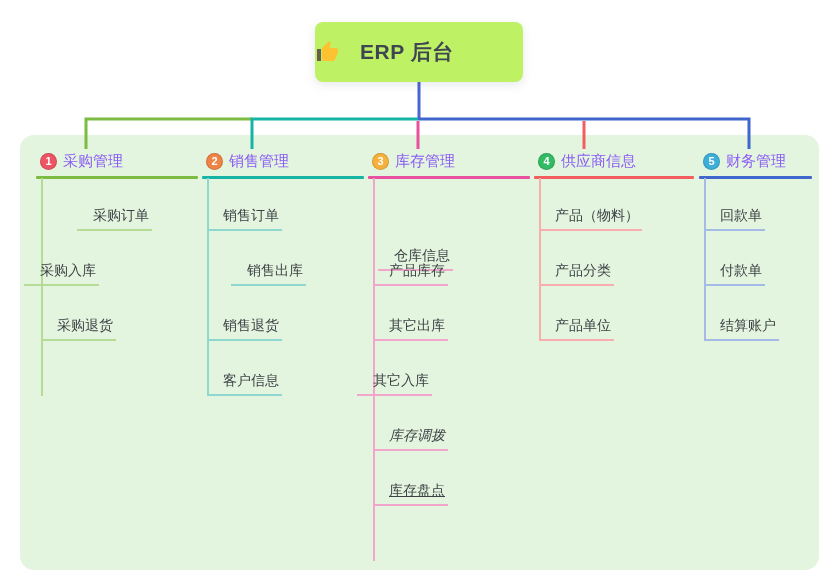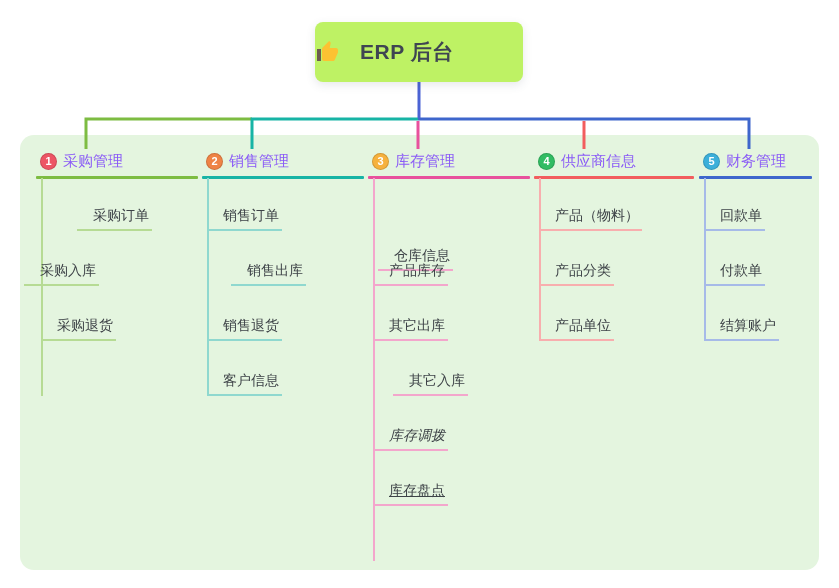--- a/index.html
+++ b/index.html
@@ -62,21 +62,21 @@
     <div class="child-node" style="left: 207px; top: 370px; border-bottom: 2px solid rgb(143, 216, 207);">客户信息</div>
     <div class="branch-label" style="left: 372px; top: 149px;">
       <span class="badge" style="background: rgb(246, 177, 61);">3</span>
       <span class="branch-text">库存管理</span>
     </div>
     <div class="branch-underline" style="left: 368px; top: 176px; width: 162px; background: rgb(232, 81, 157);"></div>
     <div class="child-vline" style="left: 373px; top: 178px; height: 383px; background: rgb(243, 166, 204);"></div>
     <div class="child-node" style="left: 378px; top: 205px; border-bottom: 2px solid rgb(243, 166, 204); margin-top: 40px;">仓库信息</div>
     <div class="child-node" style="left: 373px; top: 260px; border-bottom: 2px solid rgb(243, 166, 204);">产品库存</div>
     <div class="child-node" style="left: 373px; top: 315px; border-bottom: 2px solid rgb(243, 166, 204);">其它出库</div>
-    <div class="child-node" style="left: 393px; top: 370px; border-bottom: 2px solid rgb(243, 166, 204);">其它入库</div>
+    <div class="child-node" style="left: 357px; top: 370px; border-bottom: 2px solid rgb(243, 166, 204);">其它入库</div>
     <div class="child-node" style="left: 373px; top: 425px; border-bottom: 2px solid rgb(243, 166, 204); font-style: italic;">库存调拨</div>
     <div class="child-node" style="left: 373px; top: 480px; border-bottom: 2px solid rgb(243, 166, 204); text-decoration: underline;">库存盘点</div>
     <div class="branch-label" style="left: 538px; top: 149px;">
       <span class="badge" style="background: rgb(49, 188, 99);">4</span>
       <span class="branch-text">供应商信息</span>
     </div>
     <div class="branch-underline" style="left: 534px; top: 176px; width: 160px; background: rgb(242, 93, 94);"></div>
     <div class="child-vline" style="left: 539px; top: 178px; height: 163px; background: rgb(248, 174, 174);"></div>
     <div class="child-node" style="left: 539px; top: 205px; border-bottom: 2px solid rgb(248, 174, 174);">产品（物料）</div>
     <div class="child-node" style="left: 539px; top: 260px; border-bottom: 2px solid rgb(248, 174, 174);">产品分类</div>

